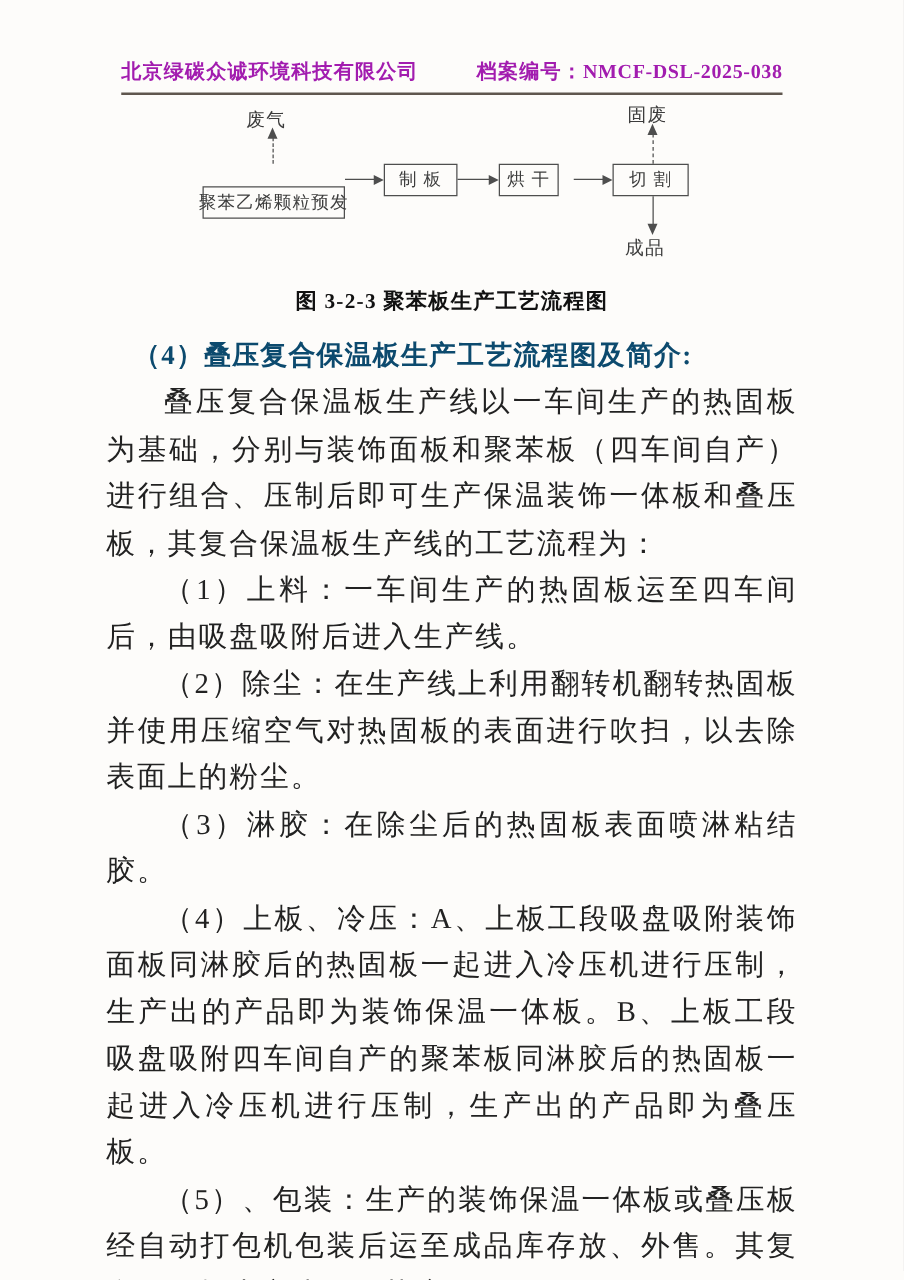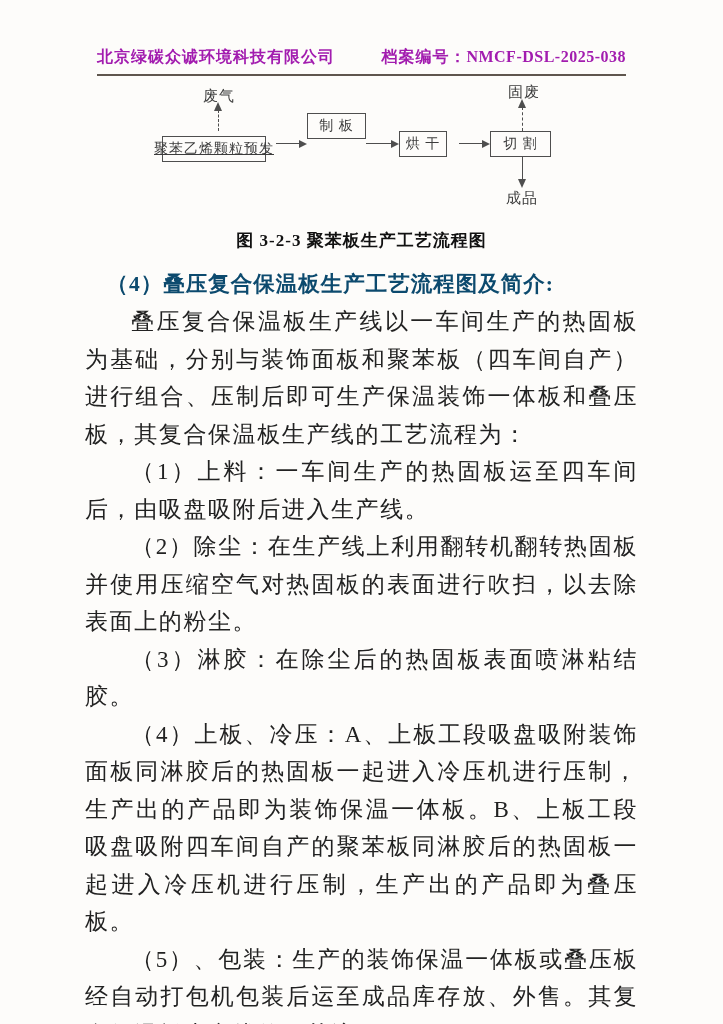--- a/index.html
+++ b/index.html
@@ -42,30 +42,30 @@
     border: 1.4px solid #4e4e4e;
     height: 26px;
     display: flex;
     align-items: center;
     justify-content: center;
     font-size: 14px;
     letter-spacing: 1px;
     background: transparent;
     white-space: nowrap;
   }
-  .box-1 { left: 162px; top: 60px; width: 104px; text-decoration: underline; }
-  .box-2 { left: 307px; top: 37px; width: 59px; }
+  .box-1 { left: 162px; top: 73px; width: 114px; }
+  .box-2 { left: 307px; top: 55px; width: 59px; }
   .box-3 { left: 399px; top: 55px; width: 48px; }
   .box-4 { left: 490px; top: 55px; width: 61px; }
   .flow-label {
     position: absolute;
     font-size: 15px;
     letter-spacing: 1px;
     width: 44px;
-    text-align: center;
+    text-align: left;
     white-space: nowrap;
   }
   .label-waste-gas   { left: 197px; top: 11px; }
   .label-solid-waste { left: 502px; top: 7px; }
   .label-product     { left: 500px; top: 113px; }
   .h-line {
     position: absolute;
     height: 0;
     border-top: 1.6px solid #4e4e4e;
   }

